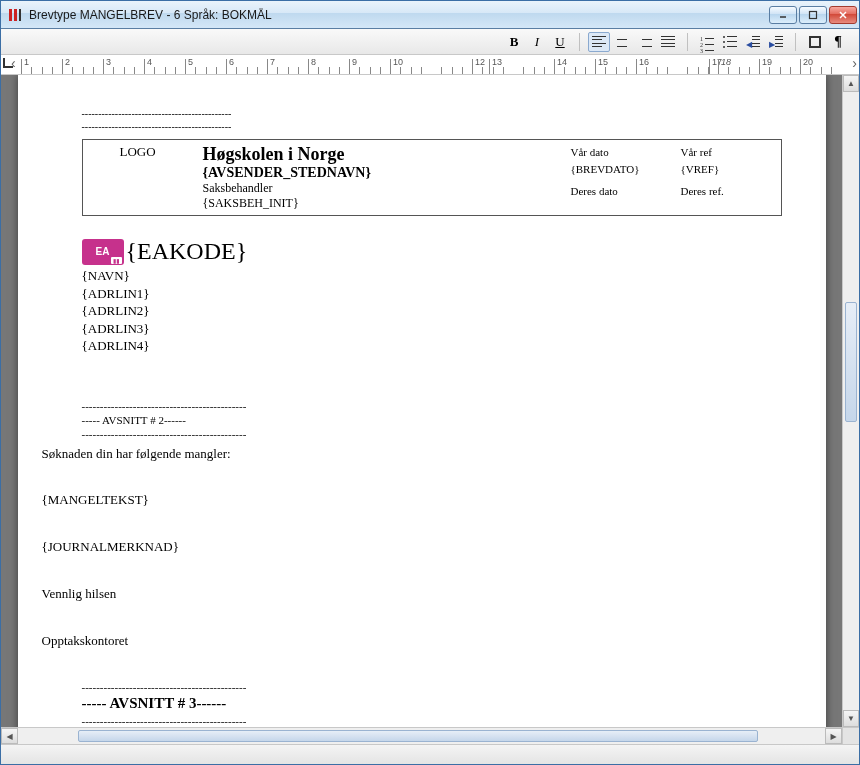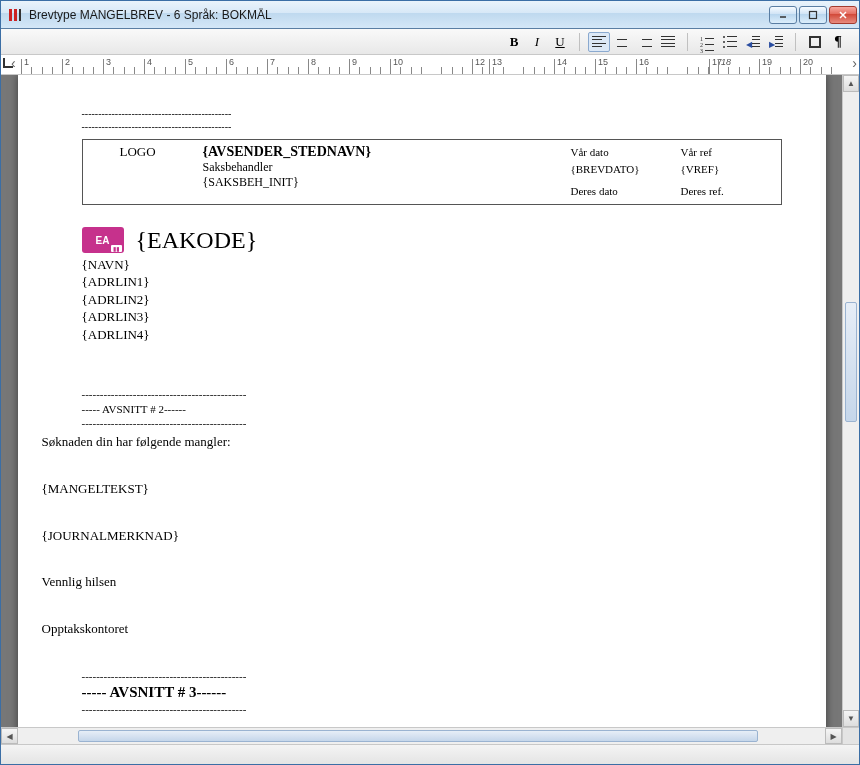--- a/index.html
+++ b/index.html
@@ -183,21 +183,21 @@
   
   .dashblock{font-size:11px;color:#000;line-height:1.3}
   .dashblock.small{font-size:10px}
   .letterhead{border:1px solid #555;display:flex;margin-top:6px}
   .letterhead .cell{padding:4px 10px;font-size:12px}
   .letterhead .logo{width:110px;text-align:center;font-size:13px;border-right:0}
   .letterhead .main{flex:1}
   .letterhead .main .h1{font-size:18px;font-weight:bold}
   .letterhead .main .h2{font-size:14px;font-weight:bold}
   .letterhead .datecol{width:110px;font-size:11px;line-height:1.5}
-  .ea-row{display:flex;align-items:center;gap:12px;margin-top:22px}
+  .ea-row{display:flex;align-items:center;gap:2px;margin-top:22px}
   .ea-badge{
     width:42px;height:26px;background:#c6318c;border-radius:3px;
     display:flex;align-items:center;justify-content:center;position:relative;
   }
   .ea-badge .txt{color:#fff;font:bold 10px sans-serif}
   .ea-badge .sub{position:absolute;right:2px;bottom:1px;background:#fff;color:#c6318c;font:6px sans-serif;padding:0 2px;border-radius:1px}
   .ea-code{font-size:24px}
   .addr{font-size:13px;line-height:1.35;margin-top:2px}
   .section-gap{height:44px}
   .body-text{font-size:13px;line-height:1.8}
@@ -478,20 +478,21 @@
       <div class="page">
 
         <div class="dashblock small">
           <div>---------------------------------------------</div>
           <div>---------------------------------------------</div>
         </div>
 
         <div class="letterhead">
           <div class="cell logo">LOGO</div>
           <div class="cell main">
+            <div class="h1">Høgskolen i Norge</div>
             <div class="h2">{AVSENDER_STEDNAVN}</div>
             <div>Saksbehandler</div>
             <div>{SAKSBEH_INIT}</div>
           </div>
           <div class="cell datecol">
             <div>Vår dato</div>
             <div>{BREVDATO}</div>
             <div style="height:6px"></div>
             <div>Deres dato</div>
           </div>

